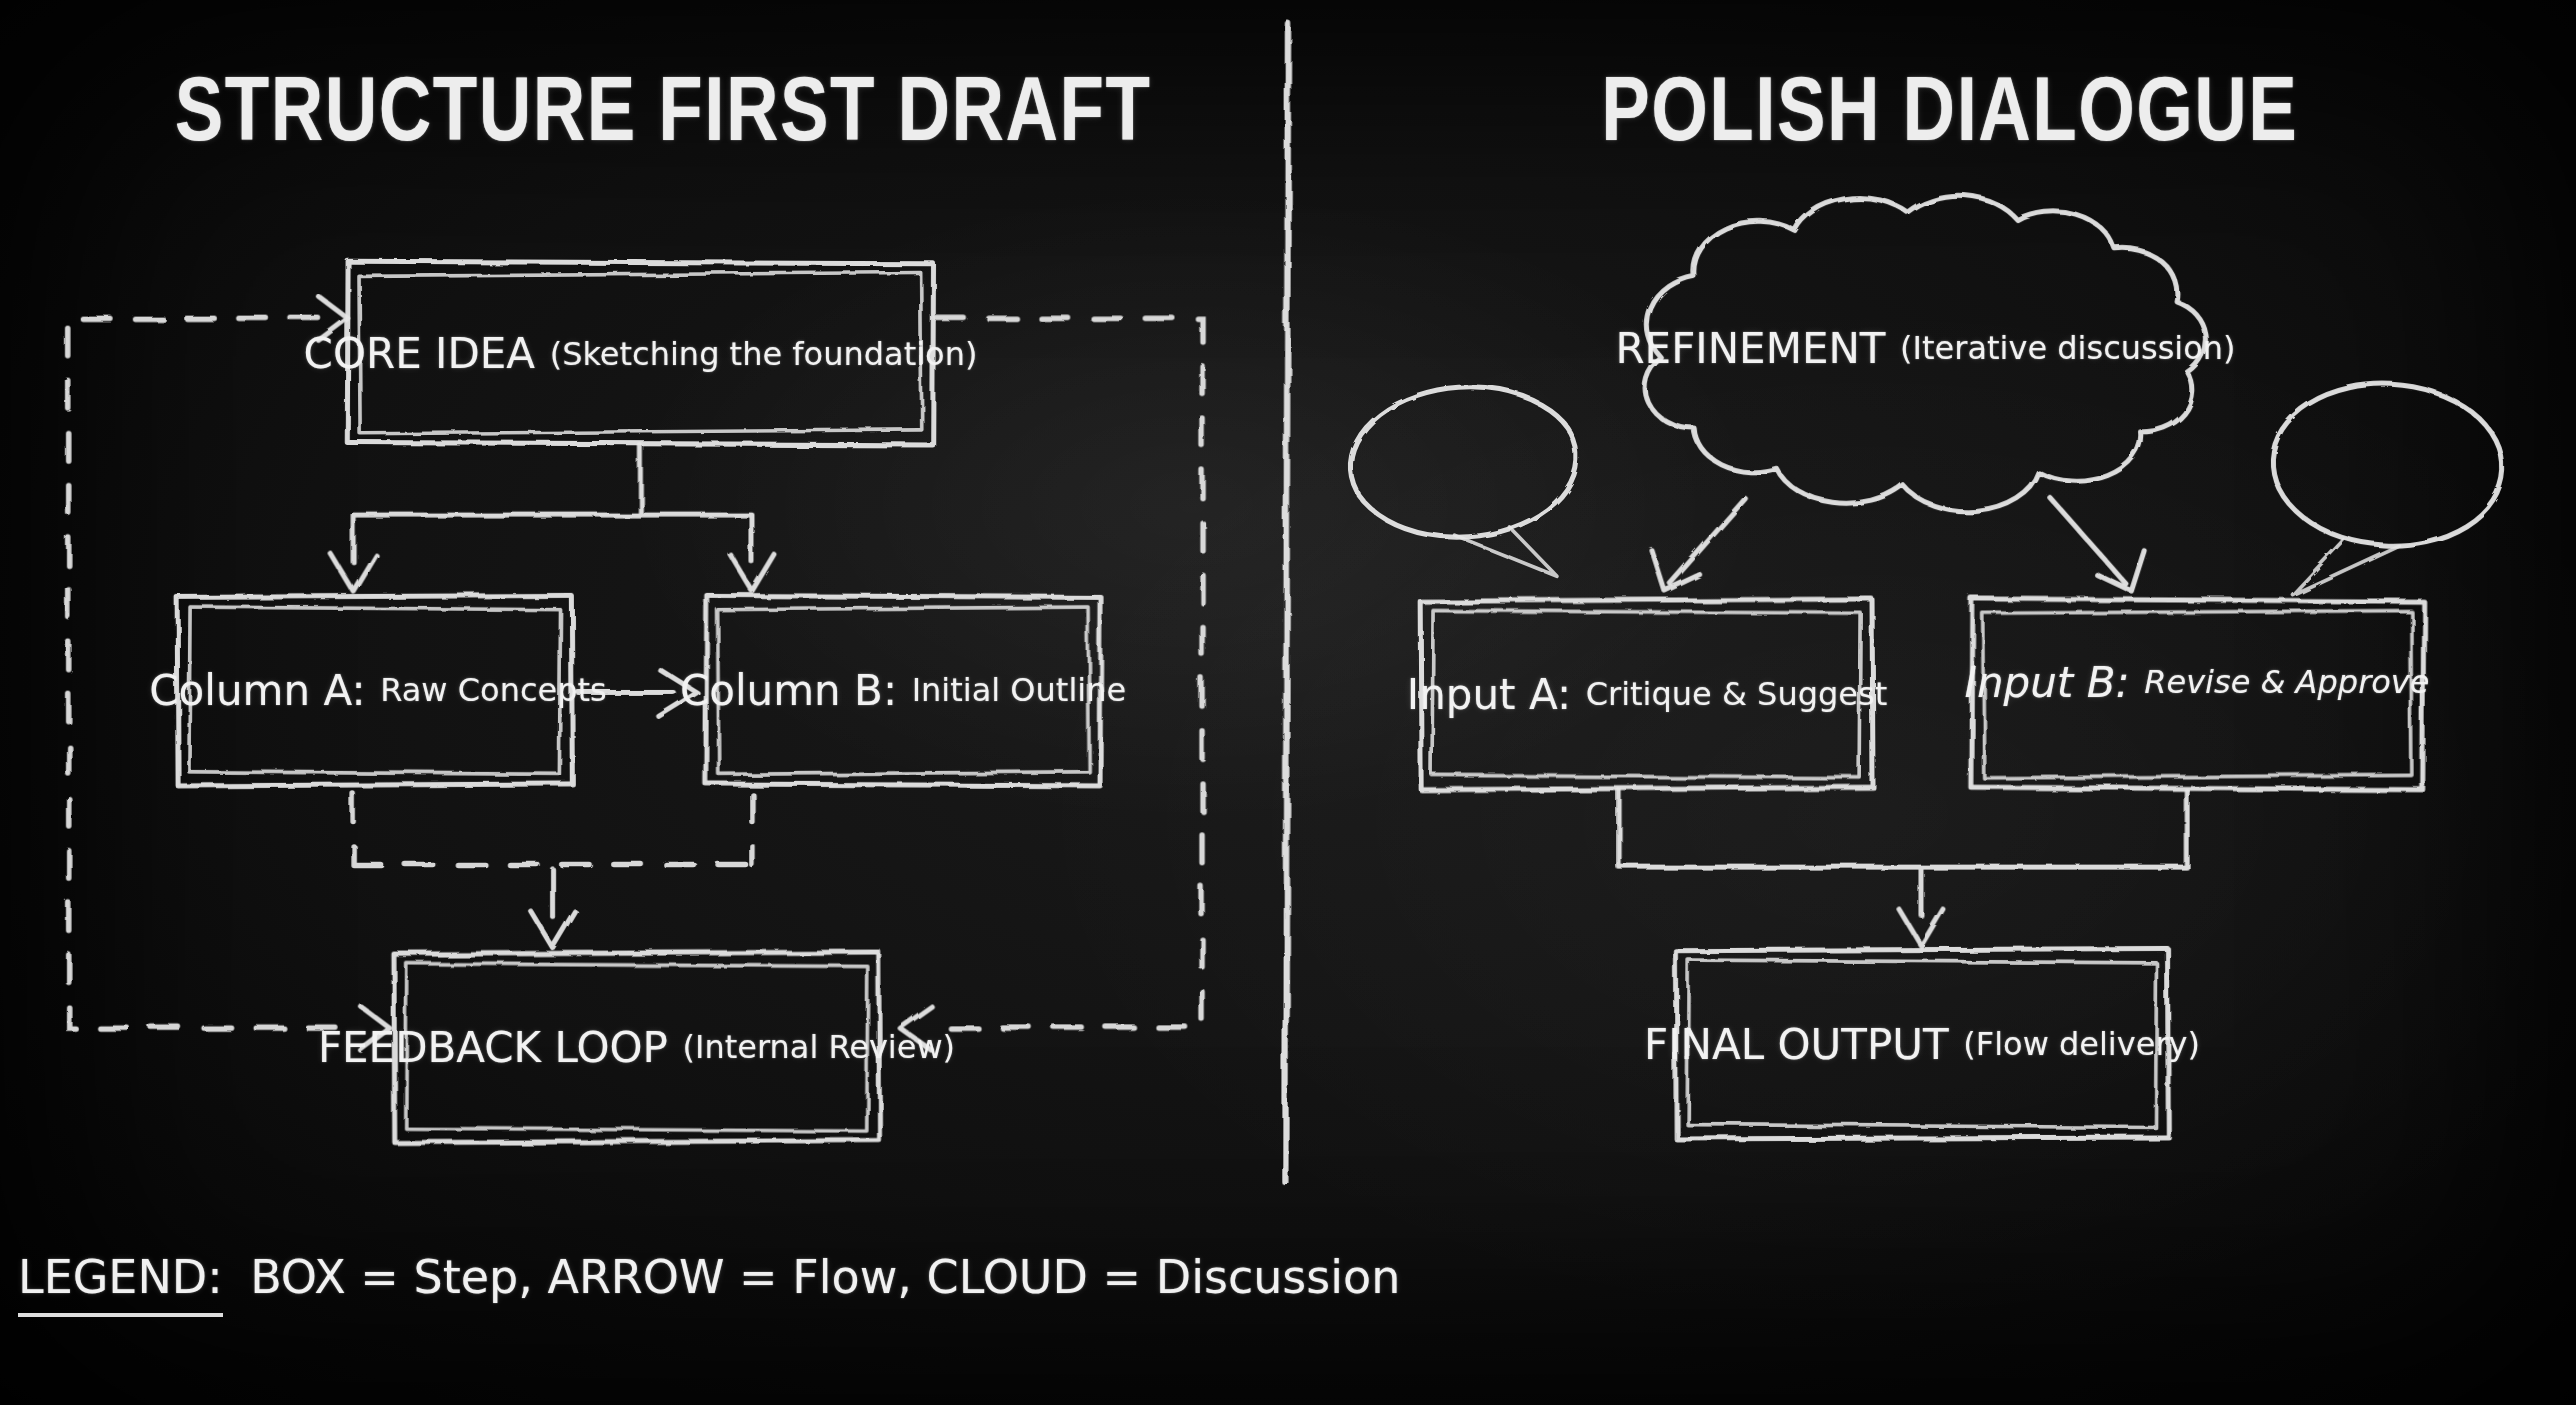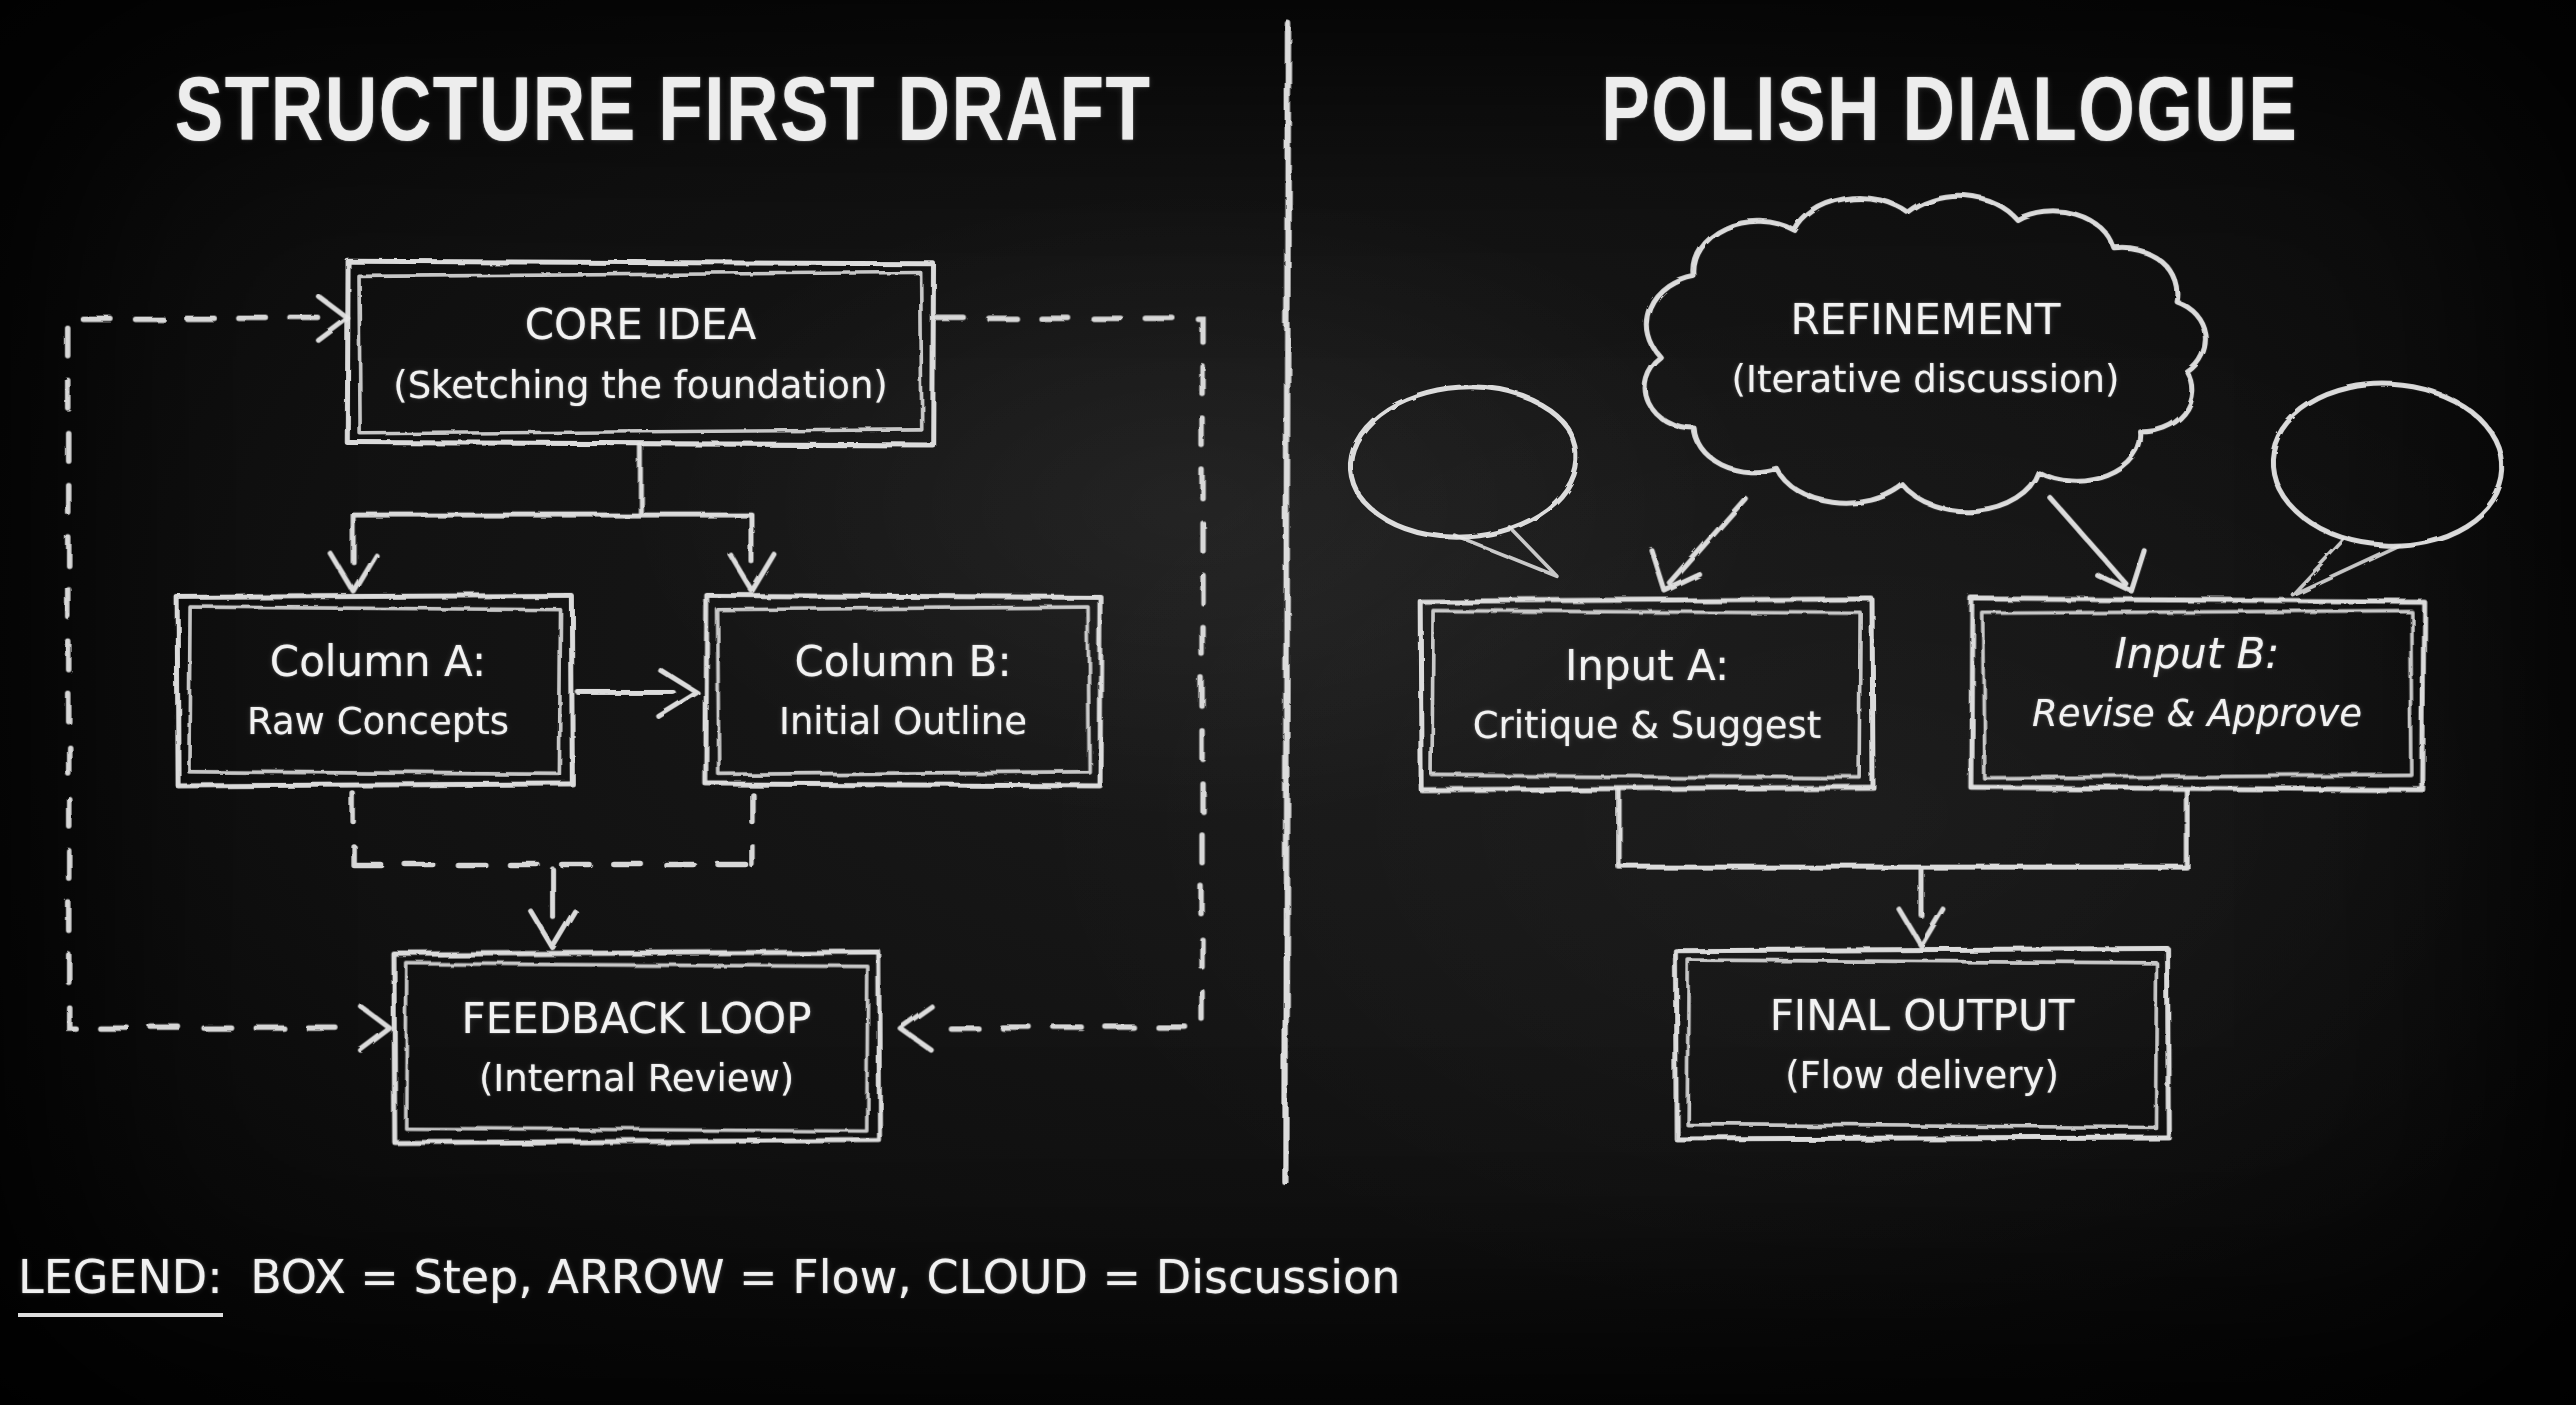--- a/index.html
+++ b/index.html
@@ -27,29 +27,29 @@
     font-size:91px;
     letter-spacing:1.8px;
     color:#ededed;
     text-align:center;
     transform:scaleX(.8);
     text-shadow:0 0 1.8px rgba(255,255,255,.55), 0 0 8.2px rgba(255,255,255,.14);
     white-space:nowrap;
   }
   .node-label{
     position:absolute;
-    display:flex;flex-direction:column;justify-content:center;align-items:center;
+    display:flex;justify-content:center;align-items:center;
     gap:14.6px;
     color:#f2f2f2;
     font-size:42px;
     text-align:right;
     text-shadow:0 0 1.8px rgba(255,255,255,.5), 0 0 7.3px rgba(255,255,255,.12);
     white-space:nowrap;
   }
-  .node-label .l2{font-size:37px;}
+  .node-label .l2{font-size:32px;}
   #legend{
     position:absolute;left:18px;top:1250px;width:100%;
     color:#f1f1f1;font-size:46px;
     text-shadow:0 0 1.8px rgba(255,255,255,.5), 0 0 7.3px rgba(255,255,255,.12);
     white-space:nowrap;
   }
   #legend .legend-label{
     border-bottom:4.6px solid #dedede;
     padding-bottom:9.1px;
     margin-right:27.4px;

